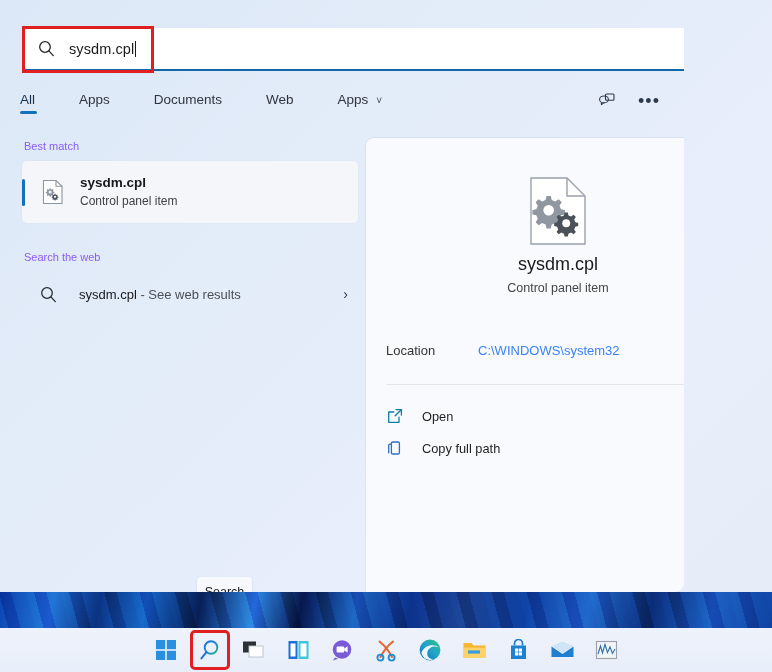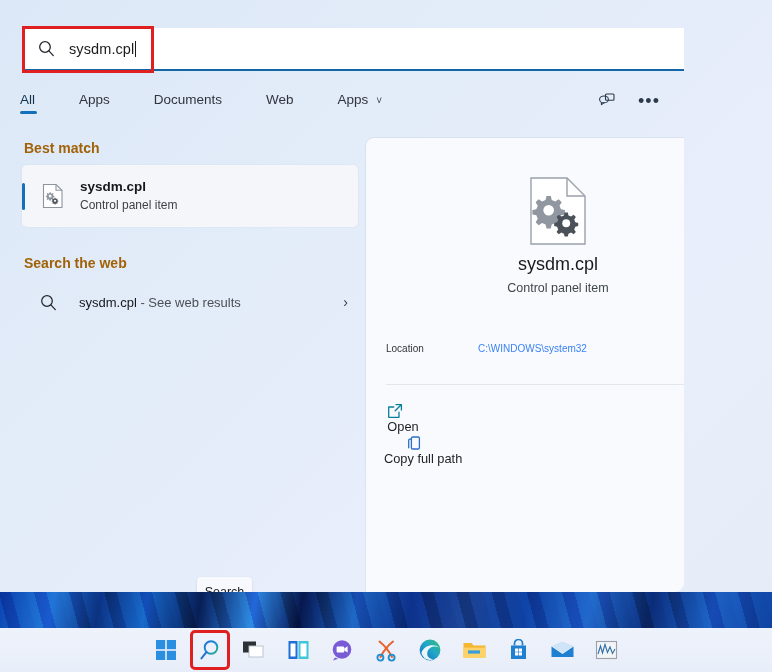--- a/index.html
+++ b/index.html
@@ -99,21 +99,21 @@
   #top-actions {
     position: absolute; right: 22px; top: 88px;
     display: flex; align-items: center; gap: 16px;
   }
   .top-act { width: 26px; height: 26px; display:flex; align-items:center; justify-content:center; }
   #ellipsis { font-size: 18px; color: #2b3a4c; letter-spacing: 1px; line-height: 8px; }
 
   
   #results { position: absolute; left: 22px; top: 140px; width: 336px; }
   .section-title {
-    font-size: 14px; font-weight: bold; color: #a16207;
+    font-size: 11px; font-weight: normal; color: #8b5cf6;
     margin-bottom: 9px; margin-left: 2px;
   }
   .result-card {
     position: relative; height: 62px; border-radius: 5px;
     background: #f4f6fa;
     display: flex; align-items: center; padding-left: 20px;
     box-shadow: 0 0 0 1px rgba(0,0,0,0.015);
   }
   .result-card::before {
     content: ""; position: absolute; left: 0; top: 18px;
@@ -144,31 +144,31 @@
   #preview-title {
     position: absolute; left: 0; right: 0; top: 116px; text-align: center;
     font-size: 18px; color: #16191d;
   }
   #preview-sub {
     position: absolute; left: 0; right: 0; top: 143px; text-align: center;
     font-size: 12.5px; color: #41464d;
   }
   #loc-row {
     position: absolute; left: 20px; right: 22px; top: 205px;
-    display: flex; font-size: 10px; color: #2a2f36;
+    display: flex; font-size: 13px; color: #2a2f36;
   }
   #loc-label { width: 92px; color: #30353c; }
   #loc-value { color: #3b82f6; }
   #divider {
     position: absolute; left: 20px; right: 22px; top: 246px;
     height: 1px; background: #e2e7ee;
   }
   .action-row {
     position: absolute; left: 18px; display: flex; align-items: center;
-    height: 26px; font-size: 12.8px; color: #1c2026; flex-direction: column;
+    height: 26px; font-size: 12.8px; color: #1c2026;
   }
   .action-row .aicon { width: 22px; margin-right: 16px; display:flex; align-items:center; justify-content:center; }
   #action-open { top: 265px; }
   #action-copy { top: 297px; }
 
   
   #search-tooltip {
     position: absolute; left: 197px; top: 577px; width: 55px; height: 30px;
     background: #f7f9fc; border-radius: 4px;
     display: flex; align-items: center; justify-content: center;

